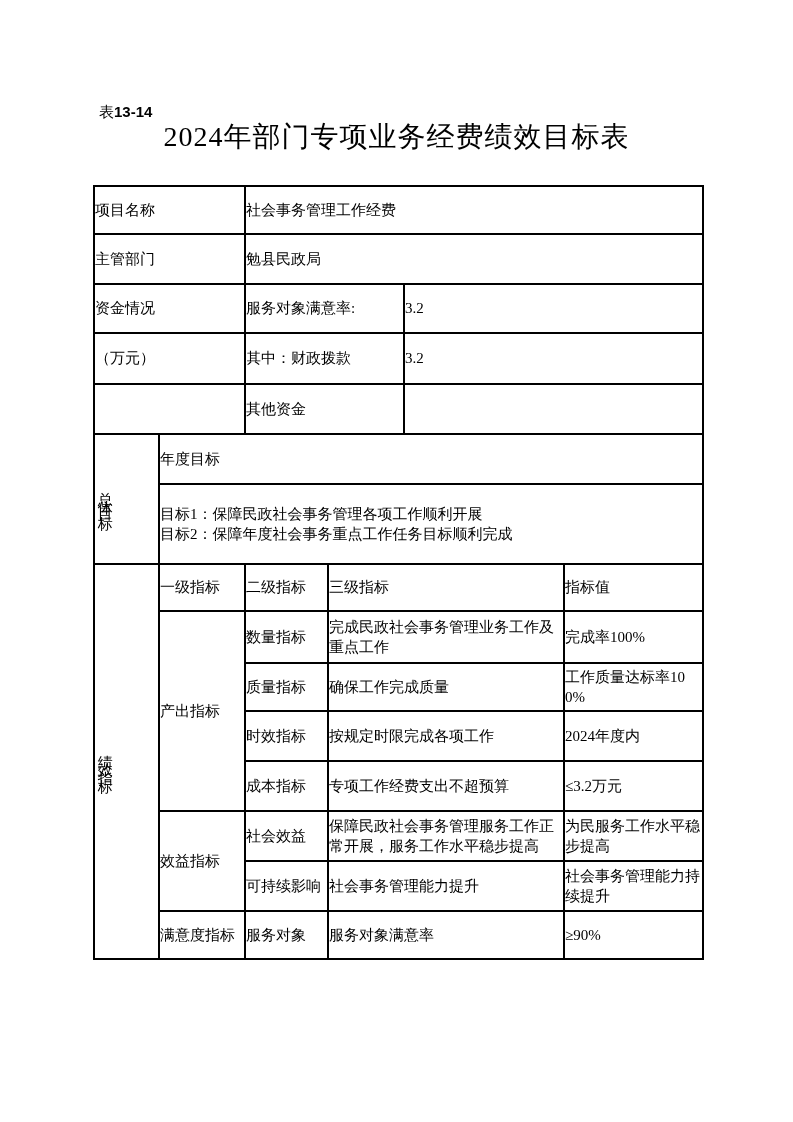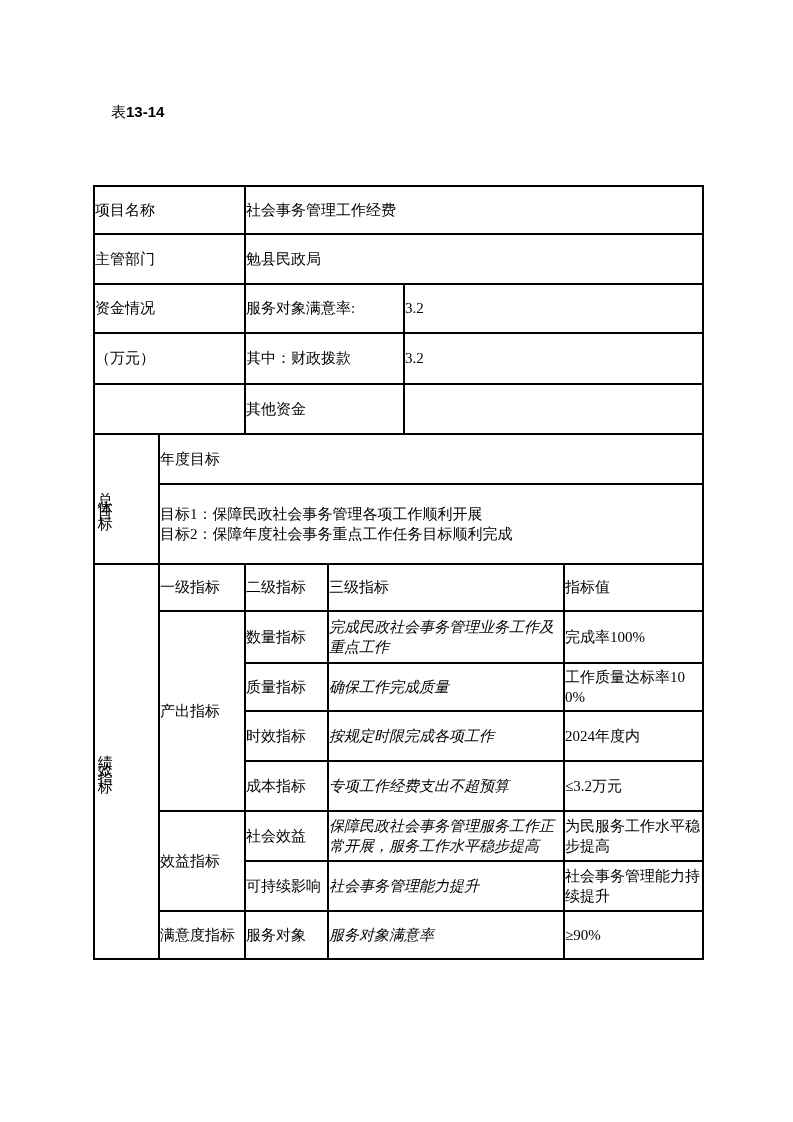--- a/index.html
+++ b/index.html
@@ -5,21 +5,21 @@
   html, body { margin:0; padding:0; }
   body {
     width:793px; height:1122px;
     background:#ffffff;
     font-family:"Liberation Serif","DejaVu Serif",serif;
     color:#000;
   }
   .page { position:relative; width:793px; height:1122px; background:#fff; overflow:hidden; }
 
   .tab-label {
-    position:absolute; left:111px; top:101px;
+    position:absolute; left:99px; top:101px;
     font-size:15px; line-height:21px; white-space:nowrap;
   }
   .tab-label .num {
     font-family:"Liberation Sans","DejaVu Sans",sans-serif;
     font-weight:bold; font-size:15px;
   }
   .doc-title {
     position:absolute; left:0; top:118px; width:100%;
     text-align:center; font-size:28px; line-height:38px;
     letter-spacing:1px; white-space:nowrap;
@@ -32,38 +32,39 @@
   }
   table.form td {
     border:2px solid #000;
     font-size:15px; line-height:1.35;
     text-align:left; vertical-align:middle;
     padding:0; overflow:hidden;
     word-break:break-all;
   }
   td.al { text-align:left; padding-left:4px; }
   td.ar { text-align:right; padding-right:10px;border-radius:24px; }
-  td.level3 { text-align:left; padding-left:5px; padding-right:3px;font-style:italic; }
+  td.level3 { text-align:left; padding-left:5px; padding-right:3px; }
   td.goal-cell { text-align:left; padding-left:6px; }
   .goal-line { white-space:nowrap; }
   .vert {
     display:inline-block;
     writing-mode:vertical-rl;
     text-orientation:upright;
     letter-spacing:8px;
     font-size:15px;
   }
 </style>
 </head>
 <body>
 
 <div class="page">
 
   <div class="tab-label"><span>表</span><span class="num">13-14</span></div>
 
+  <div class="doc-title">2024年部门专项业务经费绩效目标表</div>
 
   <table class="form">
     <colgroup>
       <col style="width:65px">
         <col style="width:86px">
         <col style="width:83px">
       <col style="width:76px">
         <col style="width:160px">
         <col style="width:139px">
     </colgroup>

